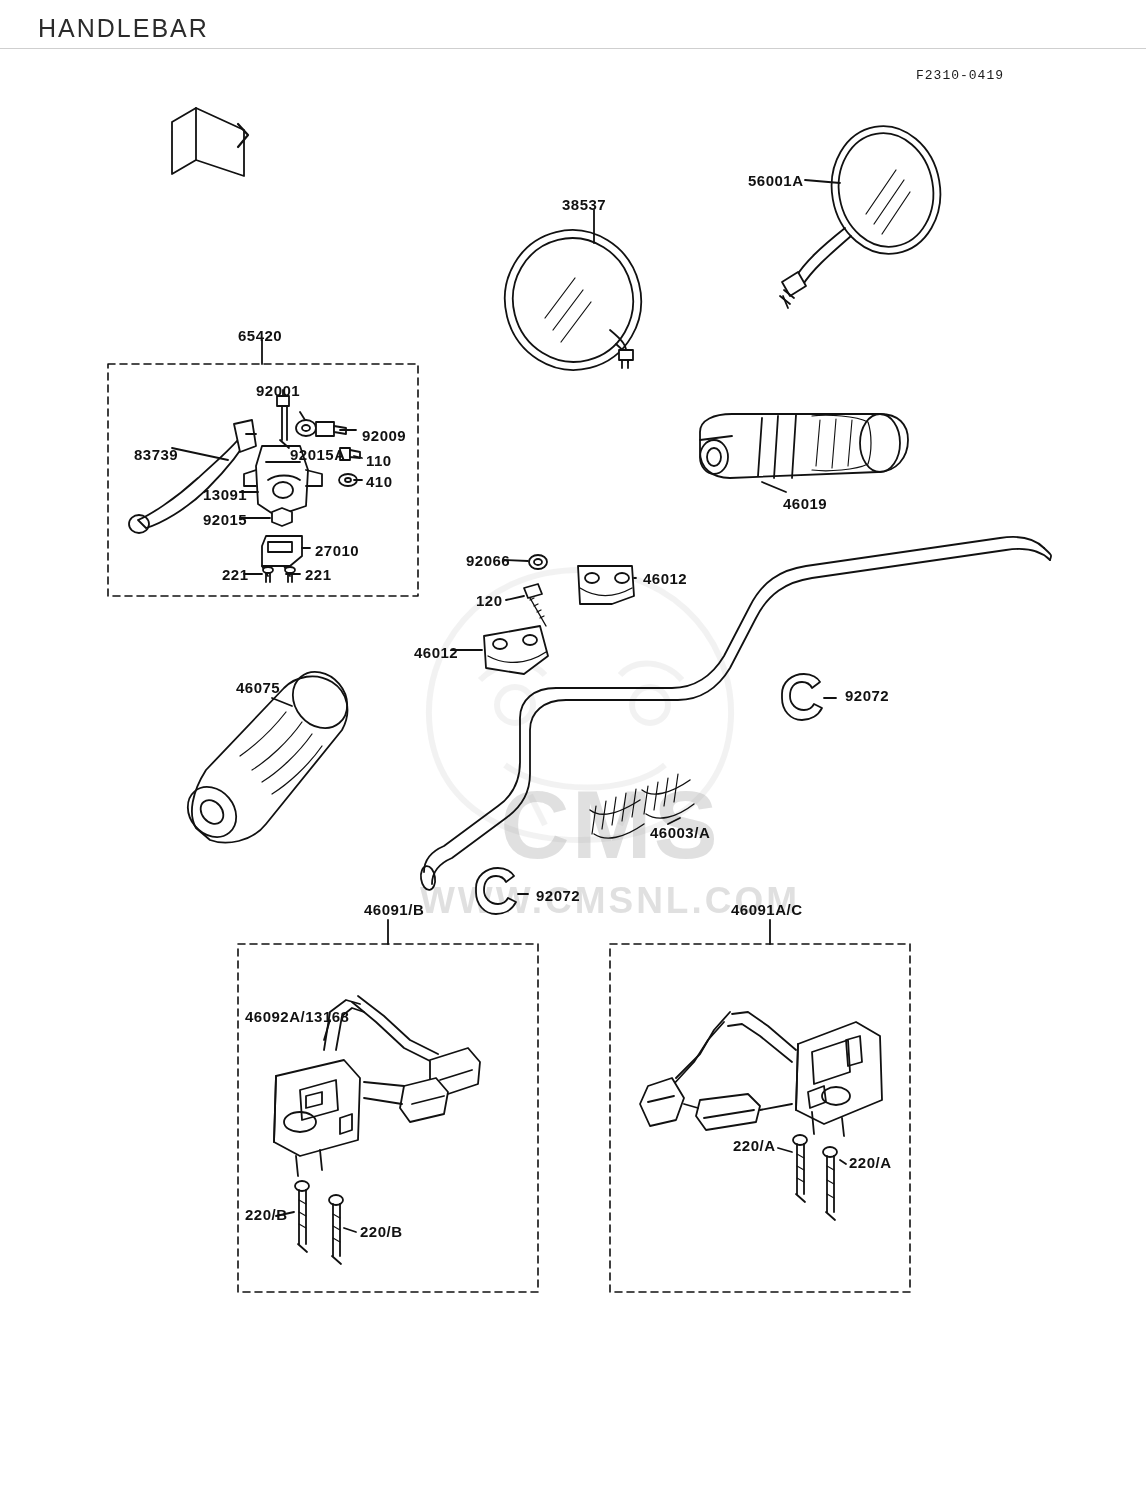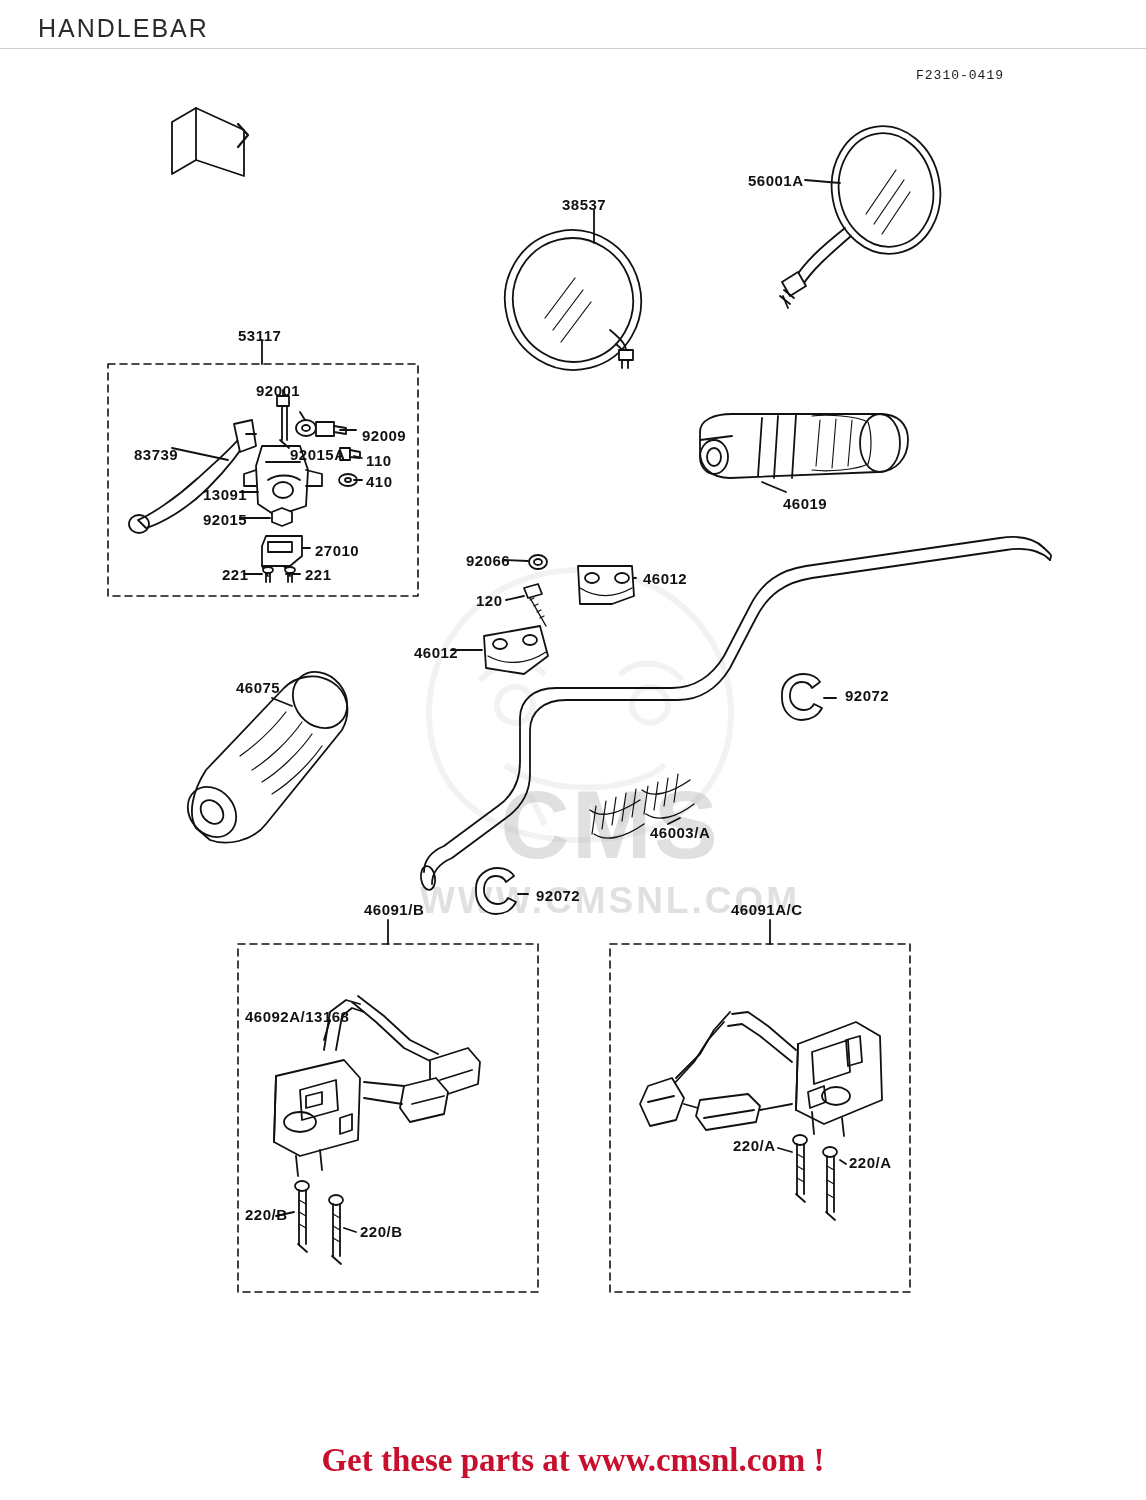--- a/index.html
+++ b/index.html
@@ -393,21 +393,21 @@
         <path d="M826 1212 L835 1220"></path>
       </g>
       <path d="M778 1148 L792 1152"></path>
       <path d="M846 1164 L840 1160"></path>
 
     </g>
   </svg>
 
   <div class="lbl" style="left:562px; top:196px;">38537</div>
   <div class="lbl" style="left:748px; top:172px;">56001A</div>
-  <div class="lbl" style="left:238px; top:327px;">53117</div>
+  <div class="lbl" style="left:238px; top:327px;">65420</div>
   <div class="lbl" style="left:256px; top:382px;">92001</div>
   <div class="lbl" style="left:290px; top:403px;margin-top:43px;">92015A</div>
   <div class="lbl" style="left:362px; top:427px;">92009</div>
   <div class="lbl" style="left:134px; top:446px;">83739</div>
   <div class="lbl" style="left:366px; top:452px;">110</div>
   <div class="lbl" style="left:366px; top:473px;">410</div>
   <div class="lbl" style="left:203px; top:486px;">13091</div>
   <div class="lbl" style="left:203px; top:511px;">92015</div>
   <div class="lbl" style="left:315px; top:542px;">27010</div>
   <div class="lbl" style="left:222px; top:566px;">221</div>
@@ -422,15 +422,14 @@
   <div class="lbl" style="left:650px; top:824px;">46003/A</div>
   <div class="lbl" style="left:536px; top:887px;">92072</div>
   <div class="lbl" style="left:364px; top:901px;">46091/B</div>
   <div class="lbl" style="left:731px; top:901px;">46091A/C</div>
   <div class="lbl" style="left:237px; top:1008px;padding-left:8px;">46092A/13168</div>
   <div class="lbl" style="left:733px; top:1137px;">220/A</div>
   <div class="lbl" style="left:849px; top:1154px;">220/A</div>
   <div class="lbl" style="left:245px; top:1206px;">220/B</div>
   <div class="lbl" style="left:360px; top:1223px;">220/B</div>
 
-  <div class="footer">Get these parts at www.cmsnl.com !</div>
 
 </div>
 
 </body></html>

